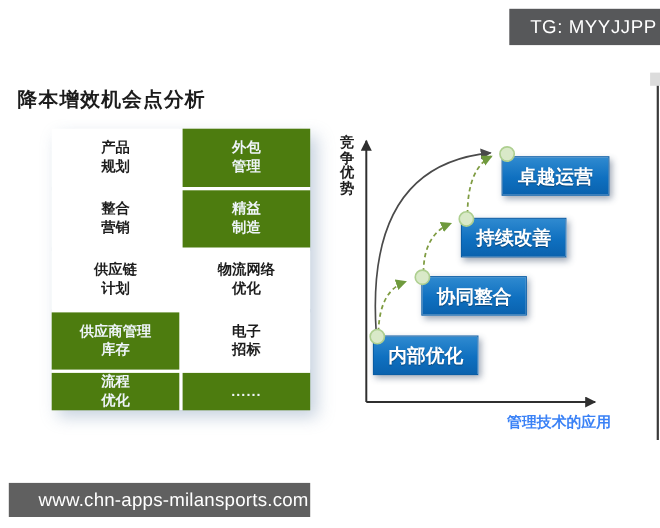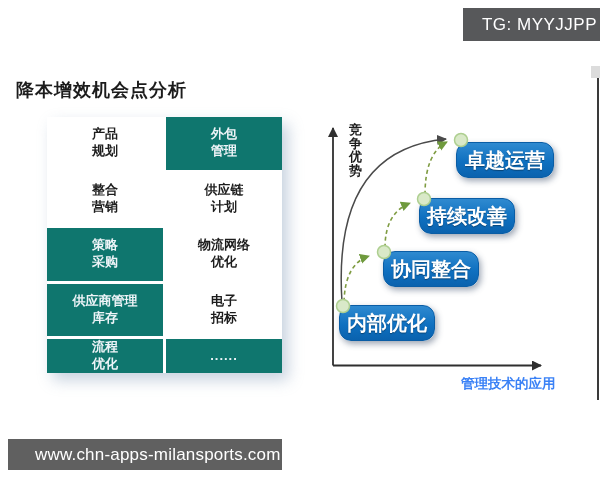--- a/index.html
+++ b/index.html
@@ -10,35 +10,35 @@
     display:flex;align-items:center;justify-content:center;font-size:17px;letter-spacing:.5px;}
   
   .page-title{left:16px;top:78px;font-size:18px;font-weight:bold;color:#1c1c1c;letter-spacing:1px;}
   
   .matrix{left:47px;top:117px;width:235px;height:256px;display:grid;
     grid-template-columns:repeat(2,1fr);grid-template-rows:repeat(4,1fr);gap:3px;
     box-shadow:6px 7px 14px rgba(130,155,185,.45);}
   .cell{display:flex;align-items:center;justify-content:center;text-align:center;
     font-size:13px;font-weight:bold;line-height:1.3;white-space:pre-line;}
   .cell.w{background:#ffffff;color:#1d1d1d;}
-  .cell.b{background:#0f766e;color:#eef4f8;}
+  .cell.b{background:#4d7c0f;color:#eef4f8;}
   .cell.dots{letter-spacing:1px;}
   
   .stage-box{width:94px;height:34px;display:flex;align-items:center;justify-content:center;
-    color:#fff;font-size:20px;font-weight:bold;border-radius:12px;z-index:1;
+    color:#fff;font-size:17px;font-weight:bold;border-radius:0;z-index:1;
     background:linear-gradient(180deg,#2f8ad0 0%,#0f70c0 55%,#0a62ae 100%);
     border:1px solid #0a5da5;box-shadow:2px 3px 6px rgba(40,60,90,.45);
     text-shadow:0 1px 1px rgba(0,0,0,.35);}
   #stage-1{left:339px;top:305px;}
   #stage-2{left:383px;top:251px;}
   #stage-3{left:419px;top:198px;}
   #stage-4{left:456px;top:142px;width:96px;}
   
   .y-axis-label{left:308px;top:123px;width:15px;font-size:13px;font-weight:bold;color:#1d1d1d;
-    line-height:13.5px;text-align:center;word-break:break-all;margin-left:40px;}
+    line-height:13.5px;text-align:center;word-break:break-all;}
   .x-axis-label{left:461px;top:375px;font-size:13.5px;font-weight:bold;color:#3b82f6;}
   
   .chart-svg{left:0;top:0;width:600px;height:480px;z-index:2;pointer-events:none;}
   
   .watermark{left:8px;top:439px;width:274px;height:31px;background:#606060;color:#fff;
     display:flex;align-items:center;font-size:17px;padding-left:27px;box-sizing:border-box;
     letter-spacing:.2px;}
   
   .edge-handle{left:591px;top:66px;width:10px;height:12px;background:#dcdcdc;}
   .edge-line{left:597px;top:78px;width:2px;height:322px;background:#3a3a3a;}
@@ -52,24 +52,24 @@
 
 <div class="abs page-title">降本增效机会点分析</div>
 
 <div class="abs matrix">
   <div class="cell w">产品
 规划</div>
   <div class="cell b">外包
 管理</div>
   <div class="cell w">整合
 营销</div>
+  <div class="cell b">精益
+制造</div>
   <div class="cell w">供应链
 计划</div>
-  <div class="cell b">策略
-采购</div>
   <div class="cell w">物流网络
 优化</div>
   <div class="cell b">供应商管理
 库存</div>
   <div class="cell w">电子
 招标</div>
   <div class="cell b">流程
 优化</div>
   <div class="cell b dots">......</div>
 </div>

